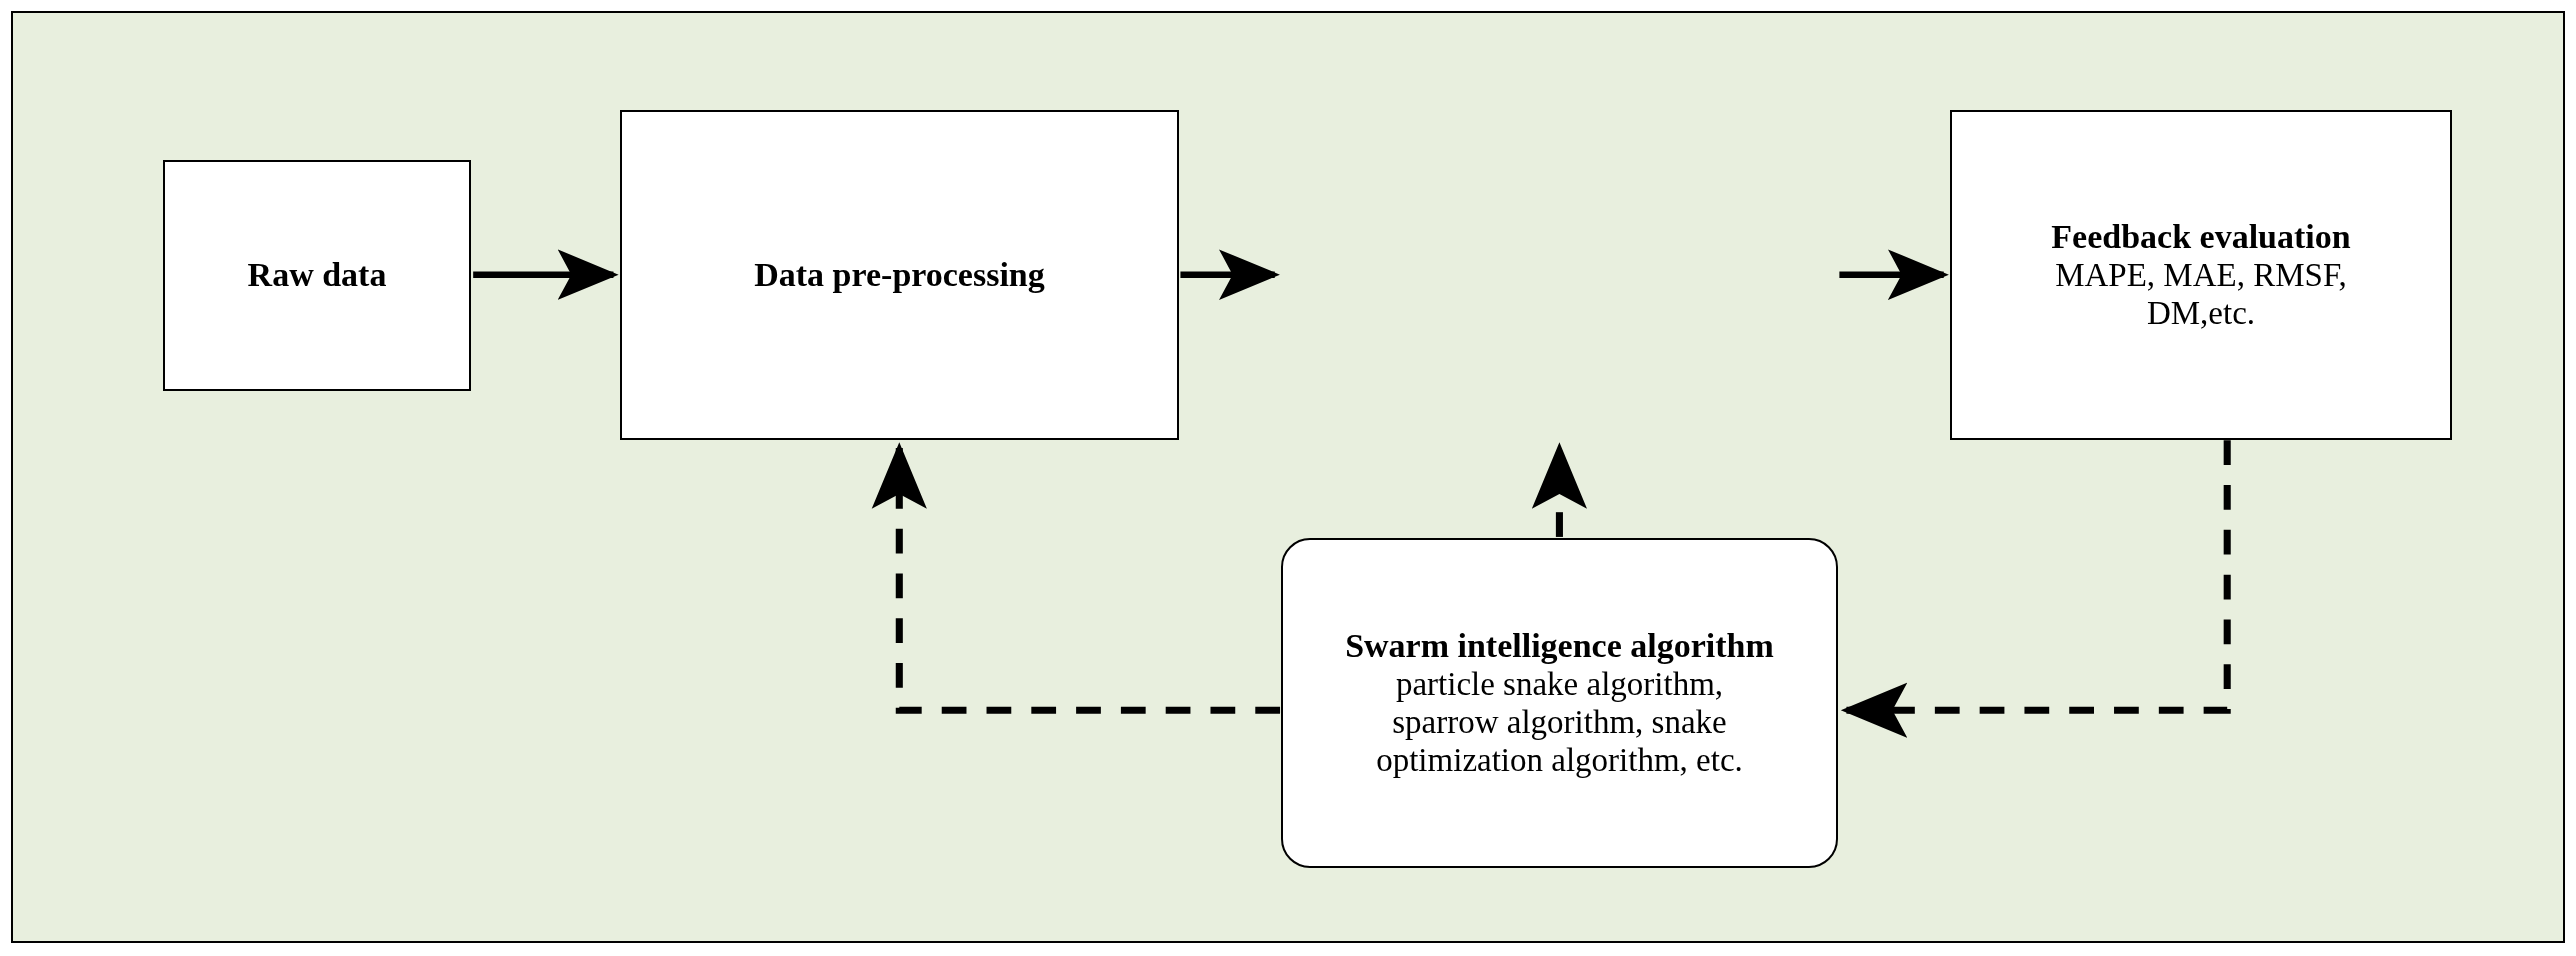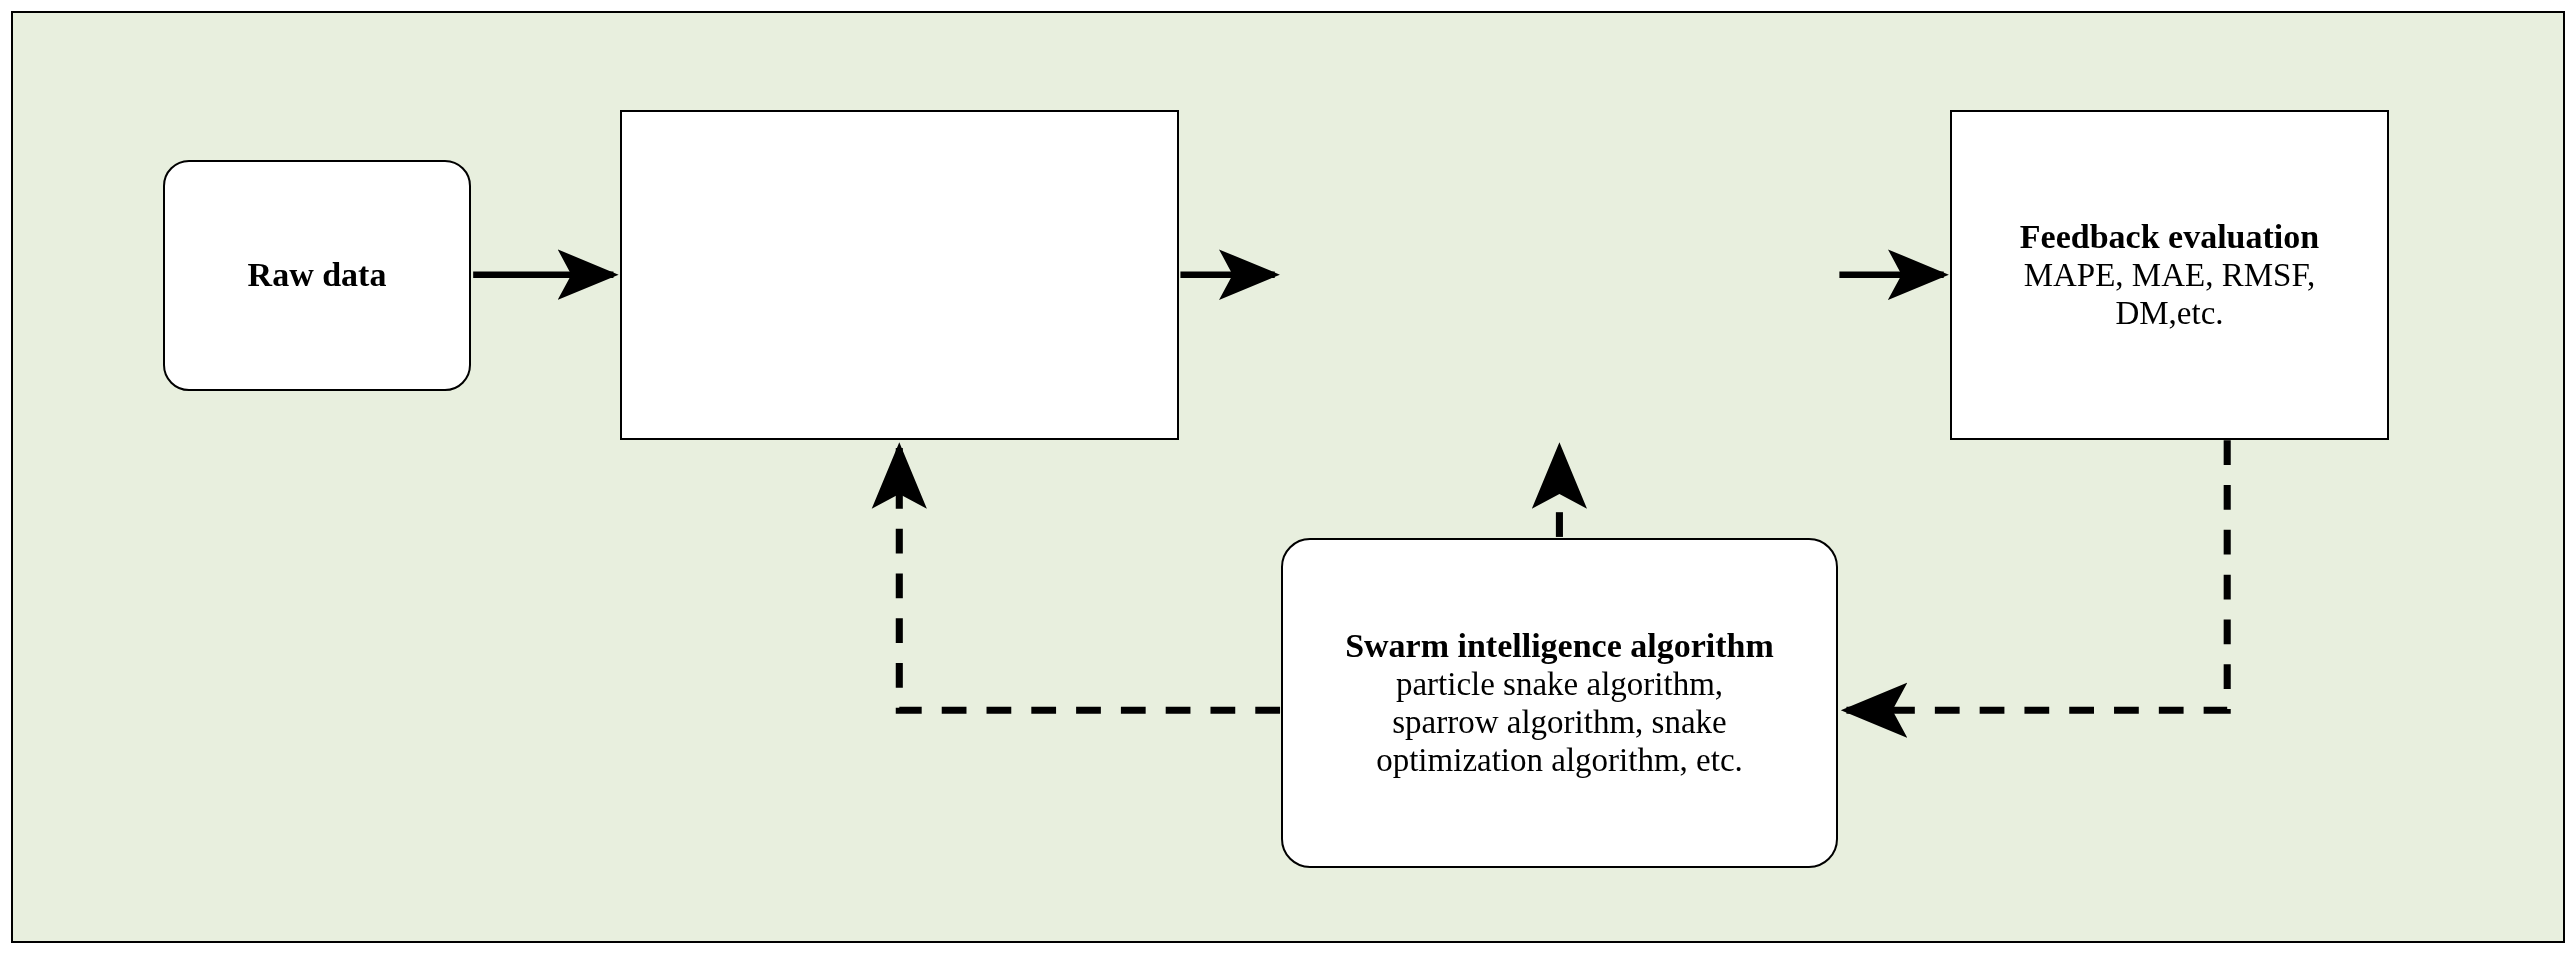--- a/index.html
+++ b/index.html
@@ -47,24 +47,24 @@
   .node .title.wrap {
     white-space: normal;
   }
   .node .body {
     font-weight: normal;
     font-size: 33px;
     line-height: 1.16;
   }
   .node .body .ln { display: block; white-space: nowrap; }
 
-  #node-raw  { left: 163px;  top: 160px; width: 308px; height: 231px; border-radius: 26px; }
+  #node-raw  { left: 163px;  top: 160px; width: 308px; height: 231px; }
   #node-pre  { left: 620px; top: 110px; width: 559px; height: 330px; }
   #node-pred { left: 1281px; top: 110px; width: 557px; height: 330px; }
-  #node-fb   { left: 1950px; top: 110px; width: 439px; height: 330px; }
+  #node-fb   { left: 1950px; top: 110px; width: 502px; height: 330px; }
   #node-swarm{ left: 1281px; top: 538px; width: 557px; height: 330px; border-radius: 29px; }
 
   .edge { position: absolute; left: 0; top: 0; width: 2576px; height: 956px; pointer-events: none; }
   .edge svg { display: block; overflow: visible; }
 </style>
 </head>
 <body>
 
 <div id="canvas">
   <div id="frame"></div>
@@ -101,20 +101,21 @@
         <path d="M 2171 1205 L 1525 1205 L 1525 760" fill="none" stroke="#000000" stroke-width="12" stroke-dasharray="42,34" marker-end="url(#ah)"></path>
       </g>
     </svg>
   </div>
 
   <div class="node" id="node-raw">
     <div class="title">Raw data</div>
   </div>
 
   <div class="node" id="node-pre">
+    <div class="title">Data pre-processing</div>
   </div>
 
 
   <div class="node" id="node-fb">
     <div class="title">Feedback evaluation</div>
     <div class="body">
       <span class="ln">MAPE, MAE, RMSF,</span>
       <span class="ln">DM,etc.</span>
     </div>
   </div>

